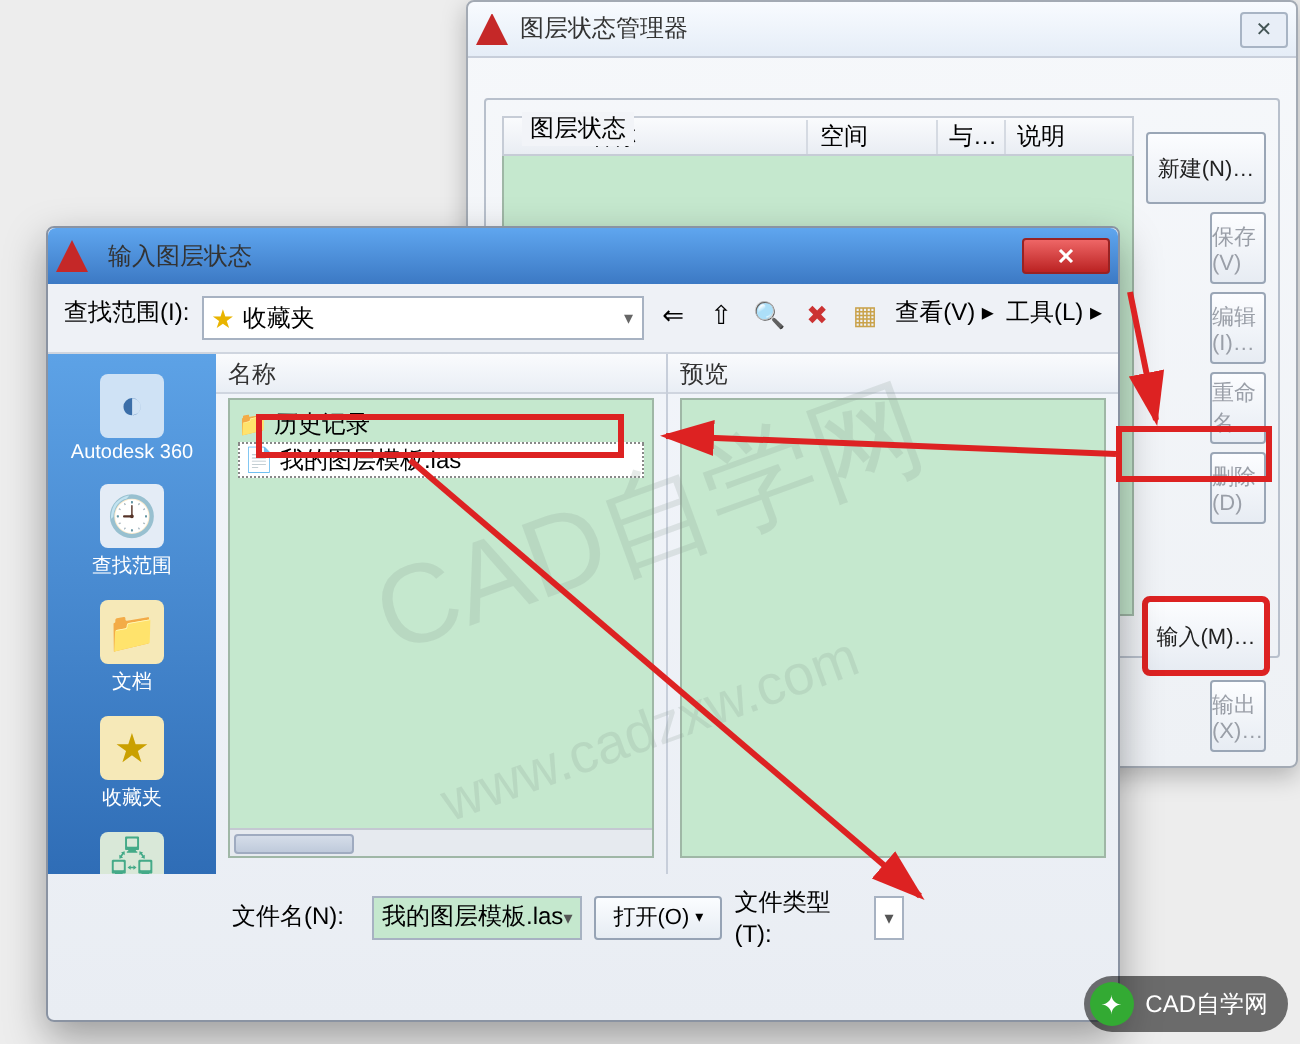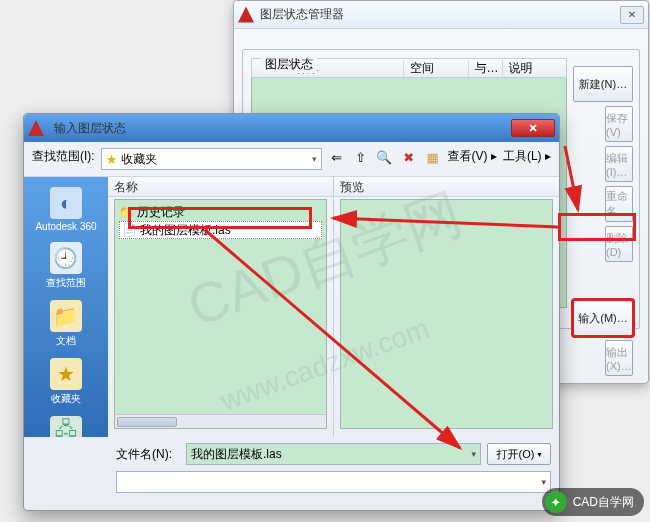--- a/index.html
+++ b/index.html
@@ -184,21 +184,21 @@
     display:flex;flex-direction:column;
   }
   .prev-area {
     flex:1;
     background:#c5e8ce;
     border:1px solid #9fb7a6;
     margin:2px 6px 8px 6px;
   }
   .bottom {
     padding: 6px 8px 8px 92px;
-    display:flex;flex-direction:column;gap:6px;
+    display:flex;flex-direction:row;gap:6px;
     position:relative;
   }
   .frow { display:flex;align-items:center;gap:6px; }
   .frow .lbl { width:64px; }
   .fld {
     flex:1; height:22px;
     background:#fff;border:1px solid #a7b2c2;
     display:flex;align-items:center;padding:0 4px;
   }
   .fld.sel { background:#c5e8ce; }
@@ -342,20 +342,21 @@
       <div class="fld sel">
         <span>我的图层模板.las</span>
         <span class="dd">▾</span>
       </div>
       <div class="rbtn">
         <span>打开(O)</span>
           <span class="dd">▾</span>
       </div>
     </div>
     <div class="frow">
+      <span class="lbl">文件类型(T):</span>
       <div class="fld">
         <span class="dd">▾</span>
       </div>
     </div>
   </div>
 </div>
 
 <div class="redbox" style="left:128px;top:207px;width:184px;height:22px"></div>
 <div class="redbox" style="left:558px;top:213px;width:78px;height:28px"></div>
 

